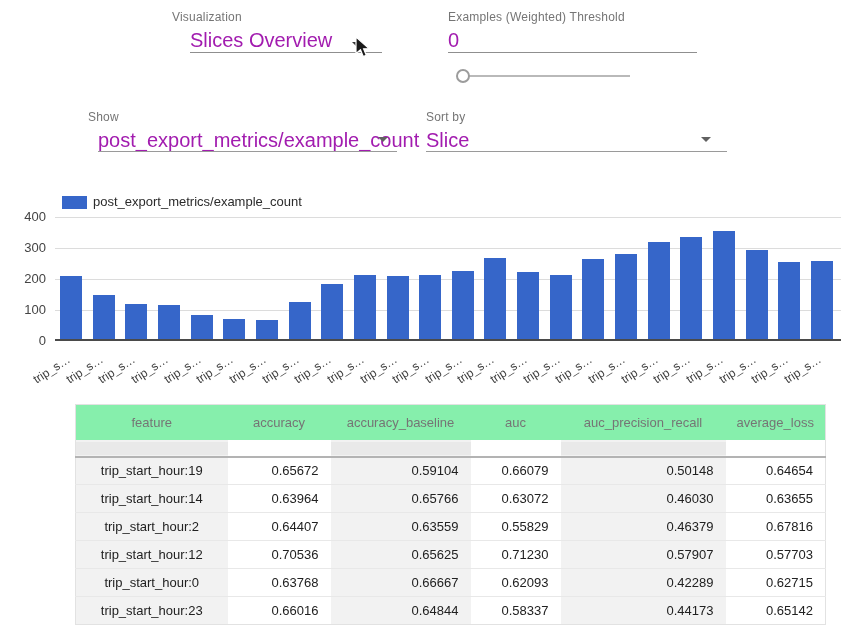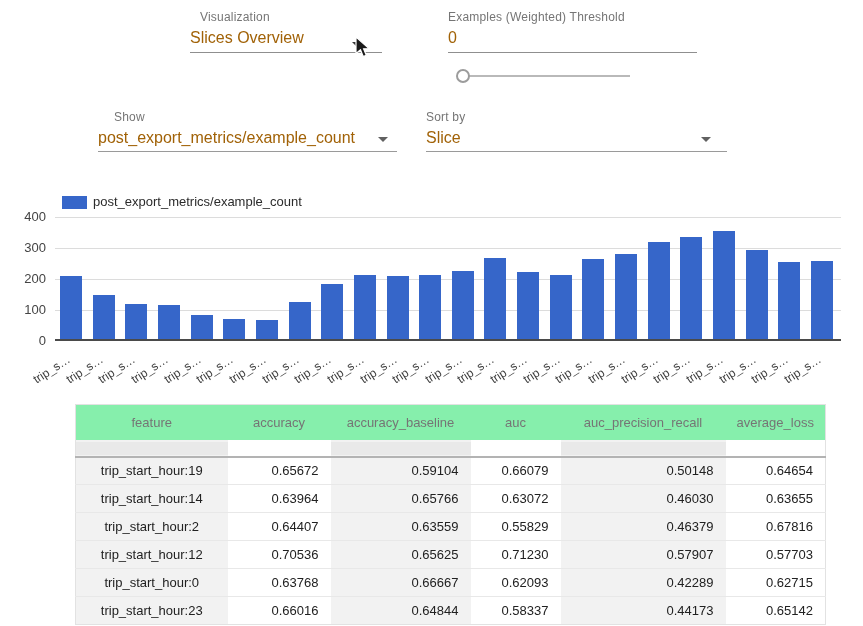--- a/index.html
+++ b/index.html
@@ -1,21 +1,21 @@
 <!DOCTYPE html>
 <html><head>
 <meta charset="utf-8">
 <style>
   * { margin:0; padding:0; box-sizing:border-box; }
   html,body { width:863px; height:626px; overflow:hidden; background:#fff;
               font-family:"Liberation Sans", sans-serif; }
   #page { position:relative; width:863px; height:626px; background:#fff; }
 
   .ctl-label { position:absolute; font-size:12px; color:#757575; letter-spacing:.2px; }
-  .ctl-value { position:absolute; font-size:16px; color:#a16207; white-space:nowrap; }
+  .ctl-value { position:absolute; font-size:20px; color:#a21caf; white-space:nowrap; }
   .underline { position:absolute; height:1px; background:#8f8f8f; }
   .caret { position:absolute; width:0; height:0;
            border-left:5px solid transparent; border-right:5px solid transparent;
            border-top:5px solid #616161; }
   .caret.dark { border-top-color:#373737; }
 
   
   .slider-track { position:absolute; height:2px; background:#b9b9b9; }
   .slider-handle { position:absolute; width:14px; height:14px; border-radius:50%;
                    background:#fff; border:2px solid #9c9c9c; }
@@ -50,32 +50,32 @@
   td.cell-num { text-align:right; padding-right:12px; }
 
   
   #cursor { position:absolute; left:355px; top:36px; z-index:10; }
 </style>
 </head>
 <body>
 
 <div id="page">
 
-  <div class="ctl-label" style="left:200px; top:10px;text-align:right;">Visualization</div>
+  <div class="ctl-label" style="left:172px; top:10px;text-align:right;">Visualization</div>
   <div class="ctl-value" style="left:190px; top:29px;">Slices Overview</div>
   <div class="caret dark" style="left:352px; top:42px;"></div>
   <div class="underline" style="left:190px; top:52px; width:192px;"></div>
 
   <div class="ctl-label" style="left:448px; top:10px;">Examples (Weighted) Threshold</div>
   <div class="ctl-value" style="left:448px; top:29px;">0</div>
   <div class="underline" style="left:448px; top:52px; width:249px;"></div>
   <div class="slider-track" style="left:457px; top:75px; width:173px;"></div>
   <div class="slider-handle" style="left:456px; top:69px;"></div>
 
-  <div class="ctl-label" style="left:114px; top:110px;">Show</div>
+  <div class="ctl-label" style="left:88px; top:110px;">Show</div>
   <div class="ctl-value" style="left:98px; top:129px;">post_export_metrics/example_count</div>
   <div class="caret" style="left:378px; top:137px;"></div>
   <div class="underline" style="left:98px; top:151px; width:299px; background:#9a9a9a;"></div>
 
   <div class="ctl-label" style="left:426px; top:110px;">Sort by</div>
   <div class="ctl-value" style="left:426px; top:129px;">Slice</div>
   <div class="caret" style="left:701px; top:137px;"></div>
   <div class="underline" style="left:426px; top:151px; width:301px; background:#9a9a9a;"></div>
 
   <div class="legend-swatch" style="left: 62px; top: 196px; background: rgb(54, 102, 201);"></div>

